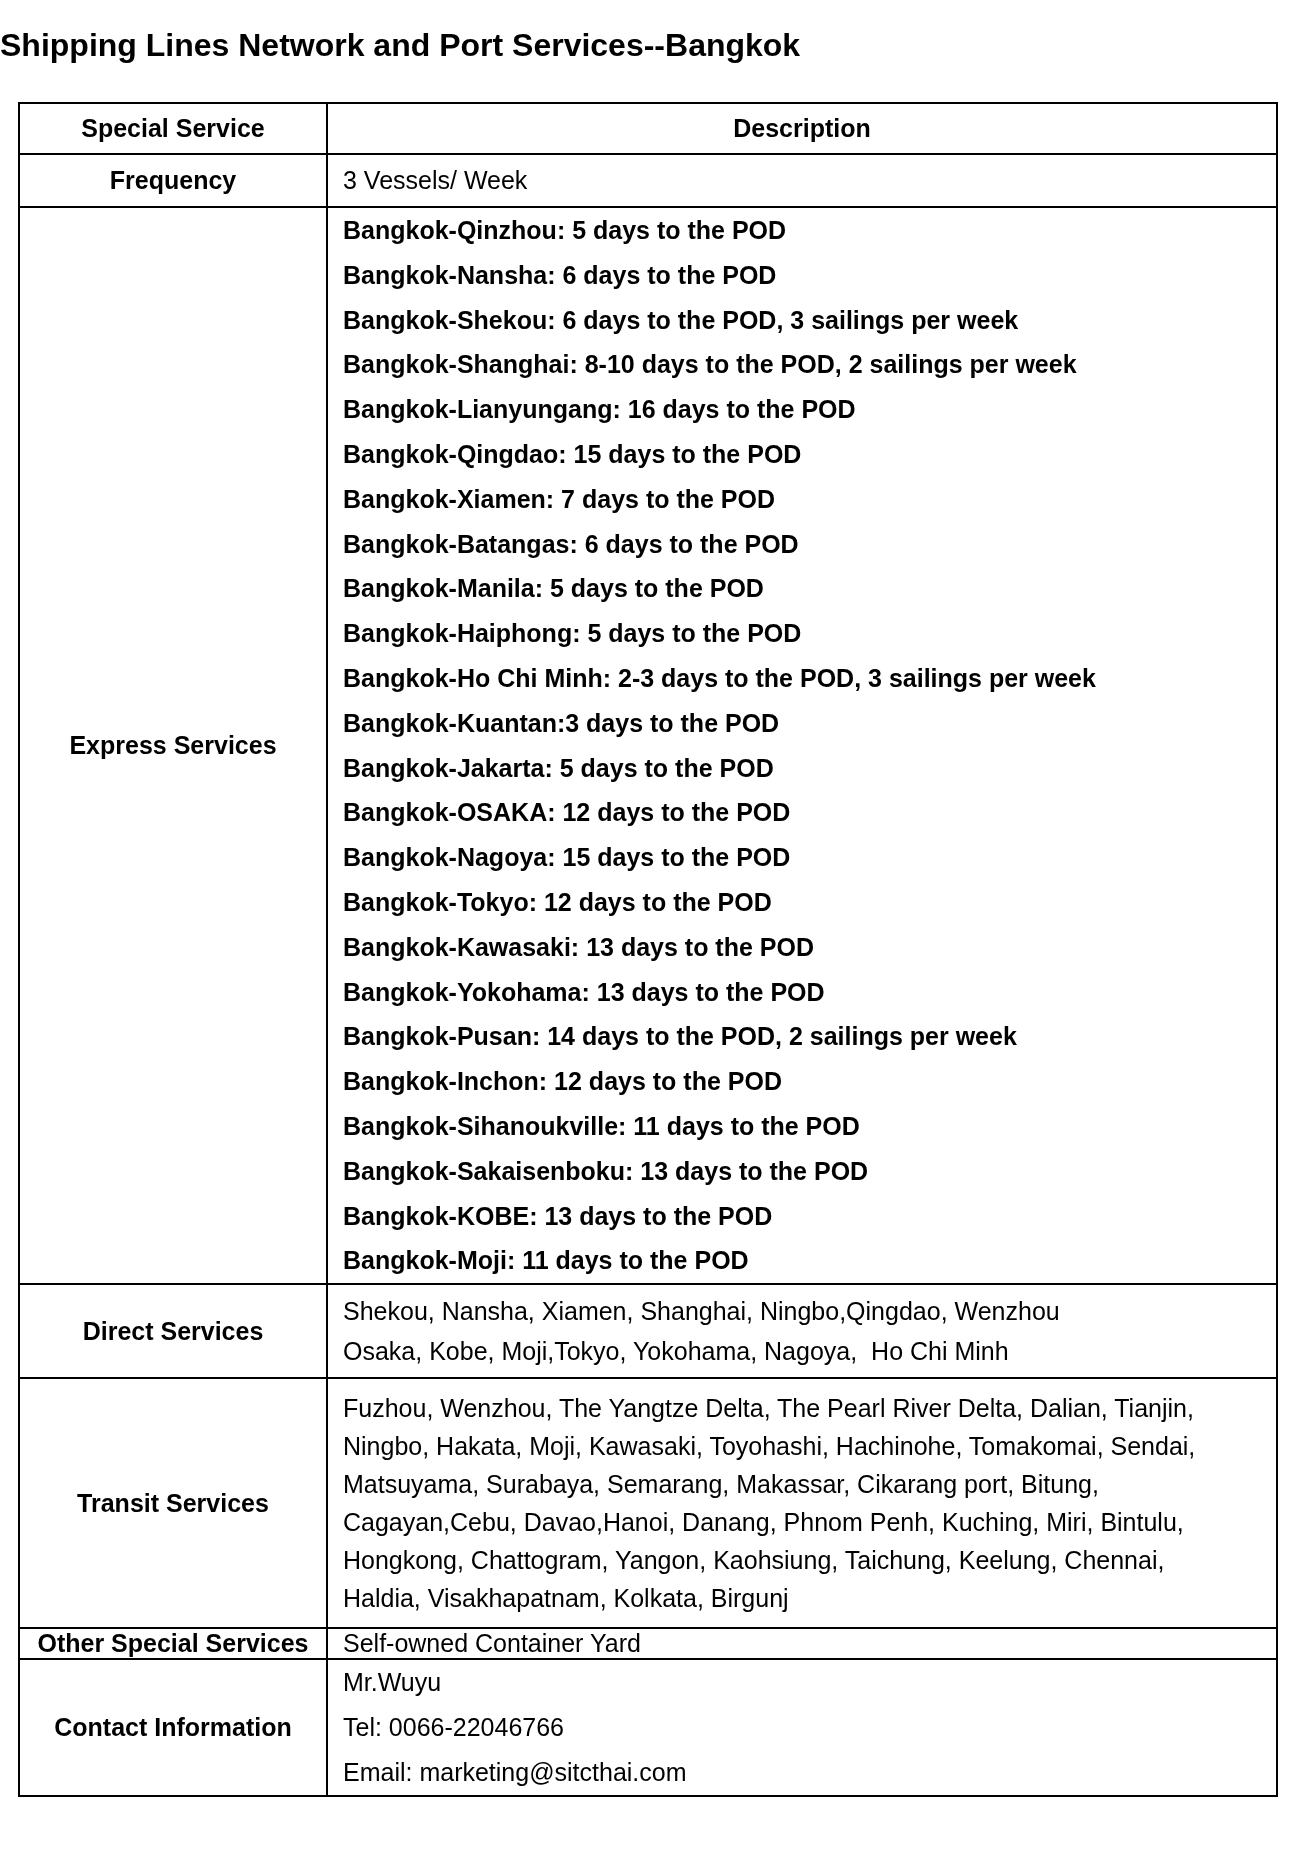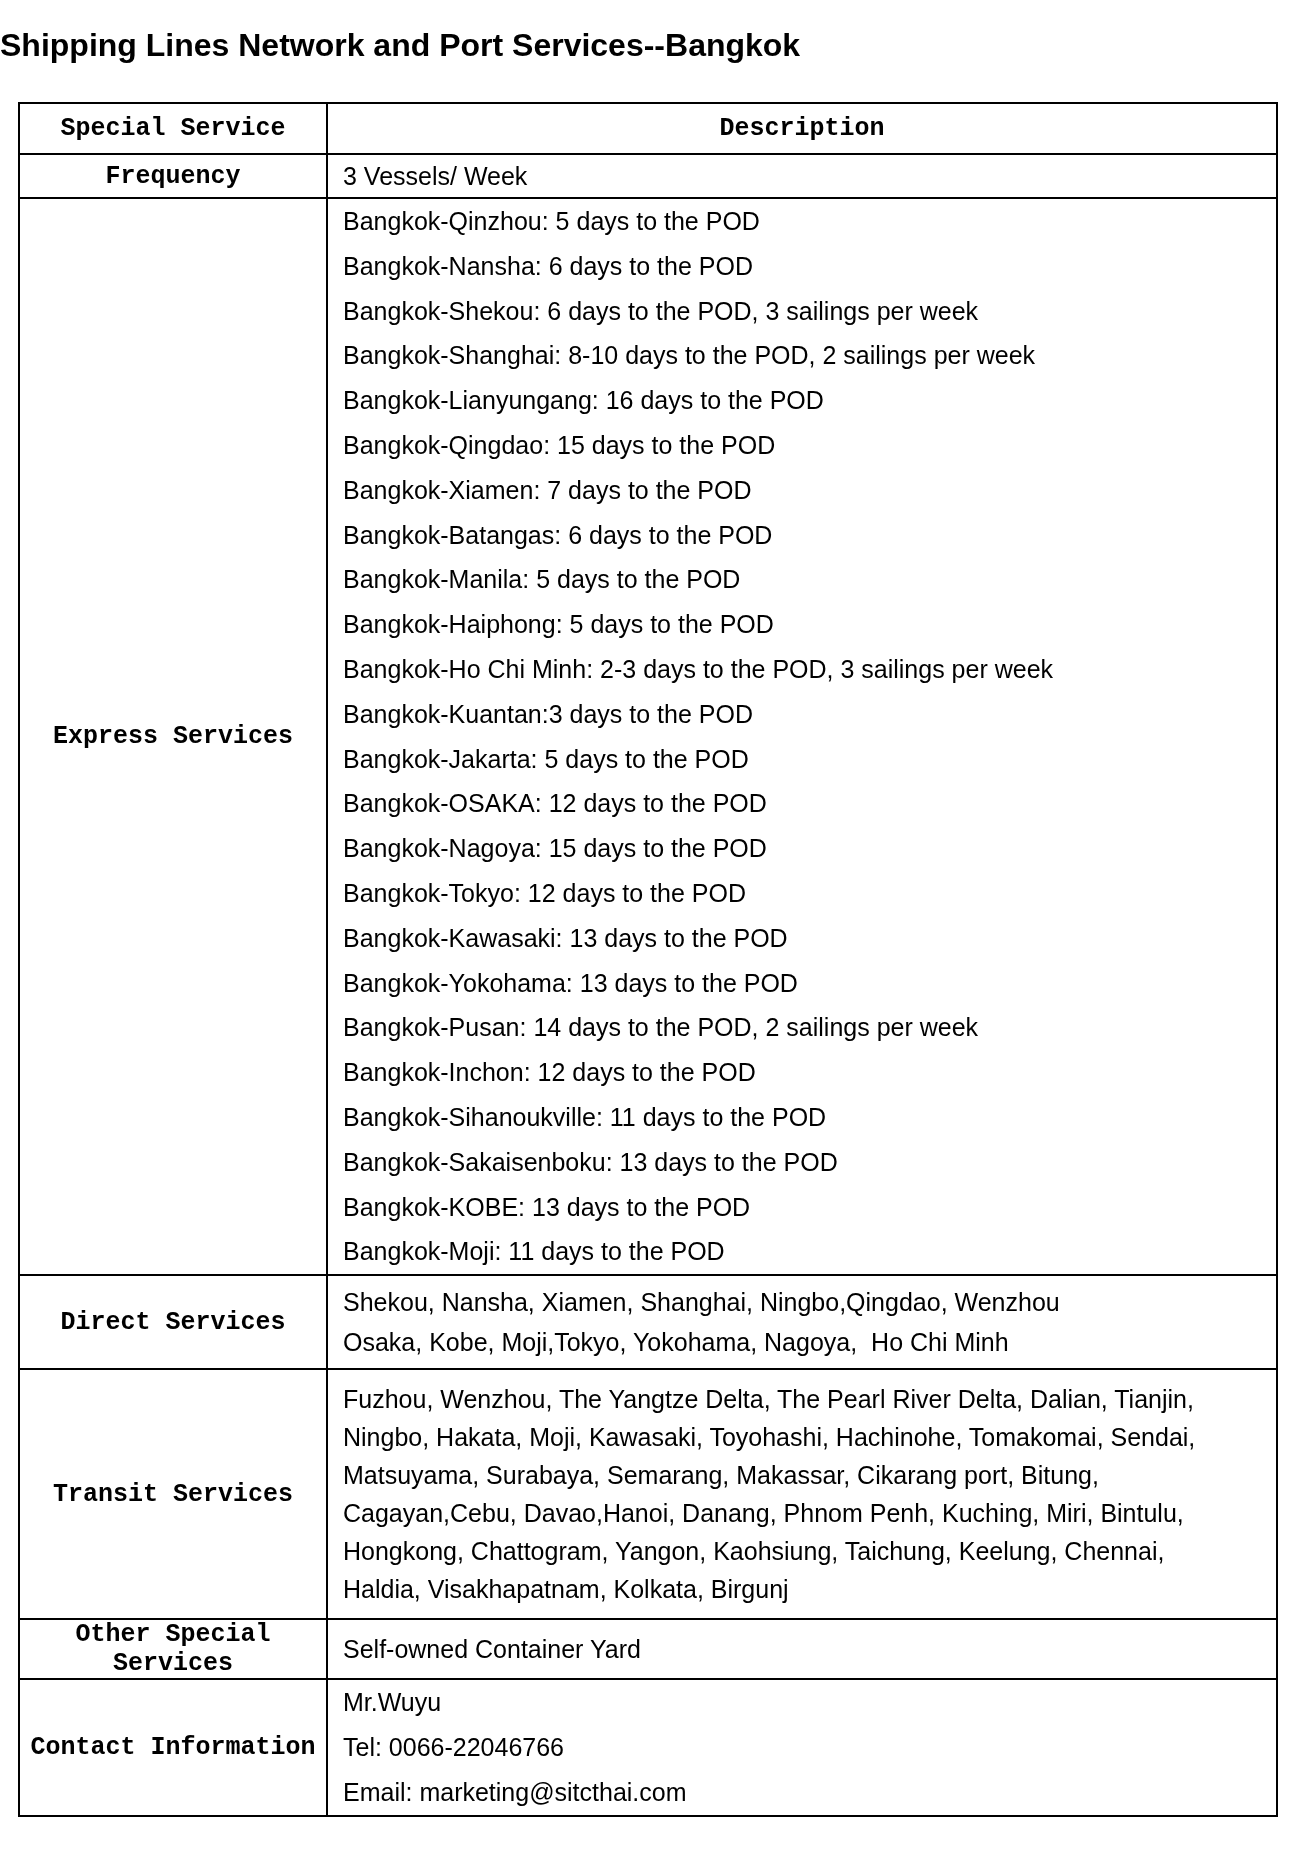--- a/index.html
+++ b/index.html
@@ -31,39 +31,39 @@
   col.c1 { width: 308px; }
   th, td {
     border: 2px solid #000000;
     font-size: 25px;
     padding: 0;
   }
   th {
     font-weight: 700;
     text-align: center;
     vertical-align: middle;
-    font-family: Liberation Mono, monospace;
   }
   td.desc {
     text-align: left;
     vertical-align: middle;
     padding: 0 28px 0 15px;
     border-radius: 23px;
   }
   tr.r-header  { height: 51px; }
-  tr.r-freq    { height: 44px; }
+  tr.r-freq    { height: 53px; }
   tr.r-express { height: 1073px; }
   tr.r-direct  { height: 94px; }
   tr.r-transit { height: 250px; }
   tr.r-other   { height: 29px; }
   tr.r-contact { height: 130px; }
 
   td.express-cell div {
     line-height: 44.8px;
     white-space: nowrap;
+    font-weight: bold;
   }
   td.direct-cell div {
     line-height: 40px;
     white-space: pre-wrap;
   }
   td.transit-cell div {
     line-height: 38px;
   }
   td.contact-cell div {
     line-height: 45px;

